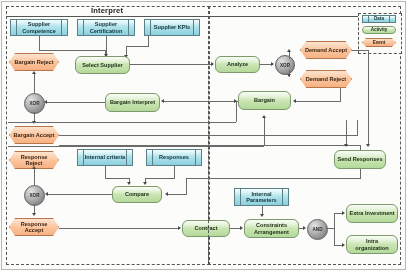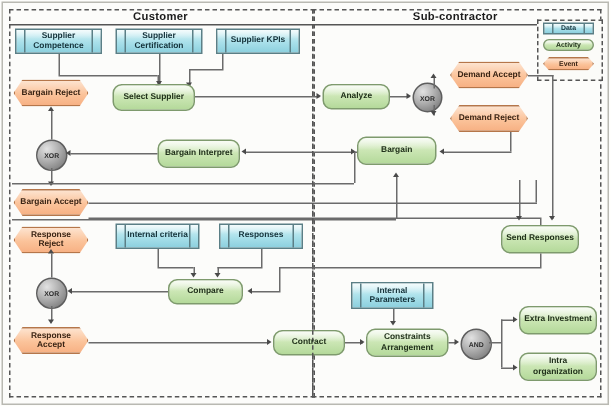--- a/index.html
+++ b/index.html
@@ -57,22 +57,21 @@
   .lg-item{position:absolute;font-size:4.6px;font-weight:bold;display:flex;align-items:center;justify-content:center;}
 </style>
 </head>
 <body>
 
 <div id="canvas">
   <div id="frame"></div>
 
   <div class="lane-box" style="left:6px;top:6px;width:202px;height:257px;"></div>
   <div class="lane-box" style="left:208px;top:6px;width:191px;height:257px;"></div>
-  <div class="lane-hdr" style="left:6px;top:6px;width:202px;">Customer</div>
-  <div class="lane-hdr" style="left:208px;top:6px;width:191px;">Sub-contractor</div>
+  <div class="lane-hdr" style="left:6px;top:6px;width:202px;">Interpret</div>
   <div class="ln lh" style="left:6px;top:16px;width:393px;background:#555;"></div>
 
   <div id="legend" style="left:358px;top:13px;width:42px;height:39px;"></div>
   <div class="node data lg-item" style="left:362px;top:15px;width:34px;height:8px;">
     <span class="sheen"></span>
       <span class="bar l"></span>
       <span class="bar r"></span>
     <span class="lbl" style="font-size:4.6px;">Data</span>
   </div>
   <div class="node activity lg-item" style="left:362px;top:26px;width:34px;height:8px;border-radius:5px;">

